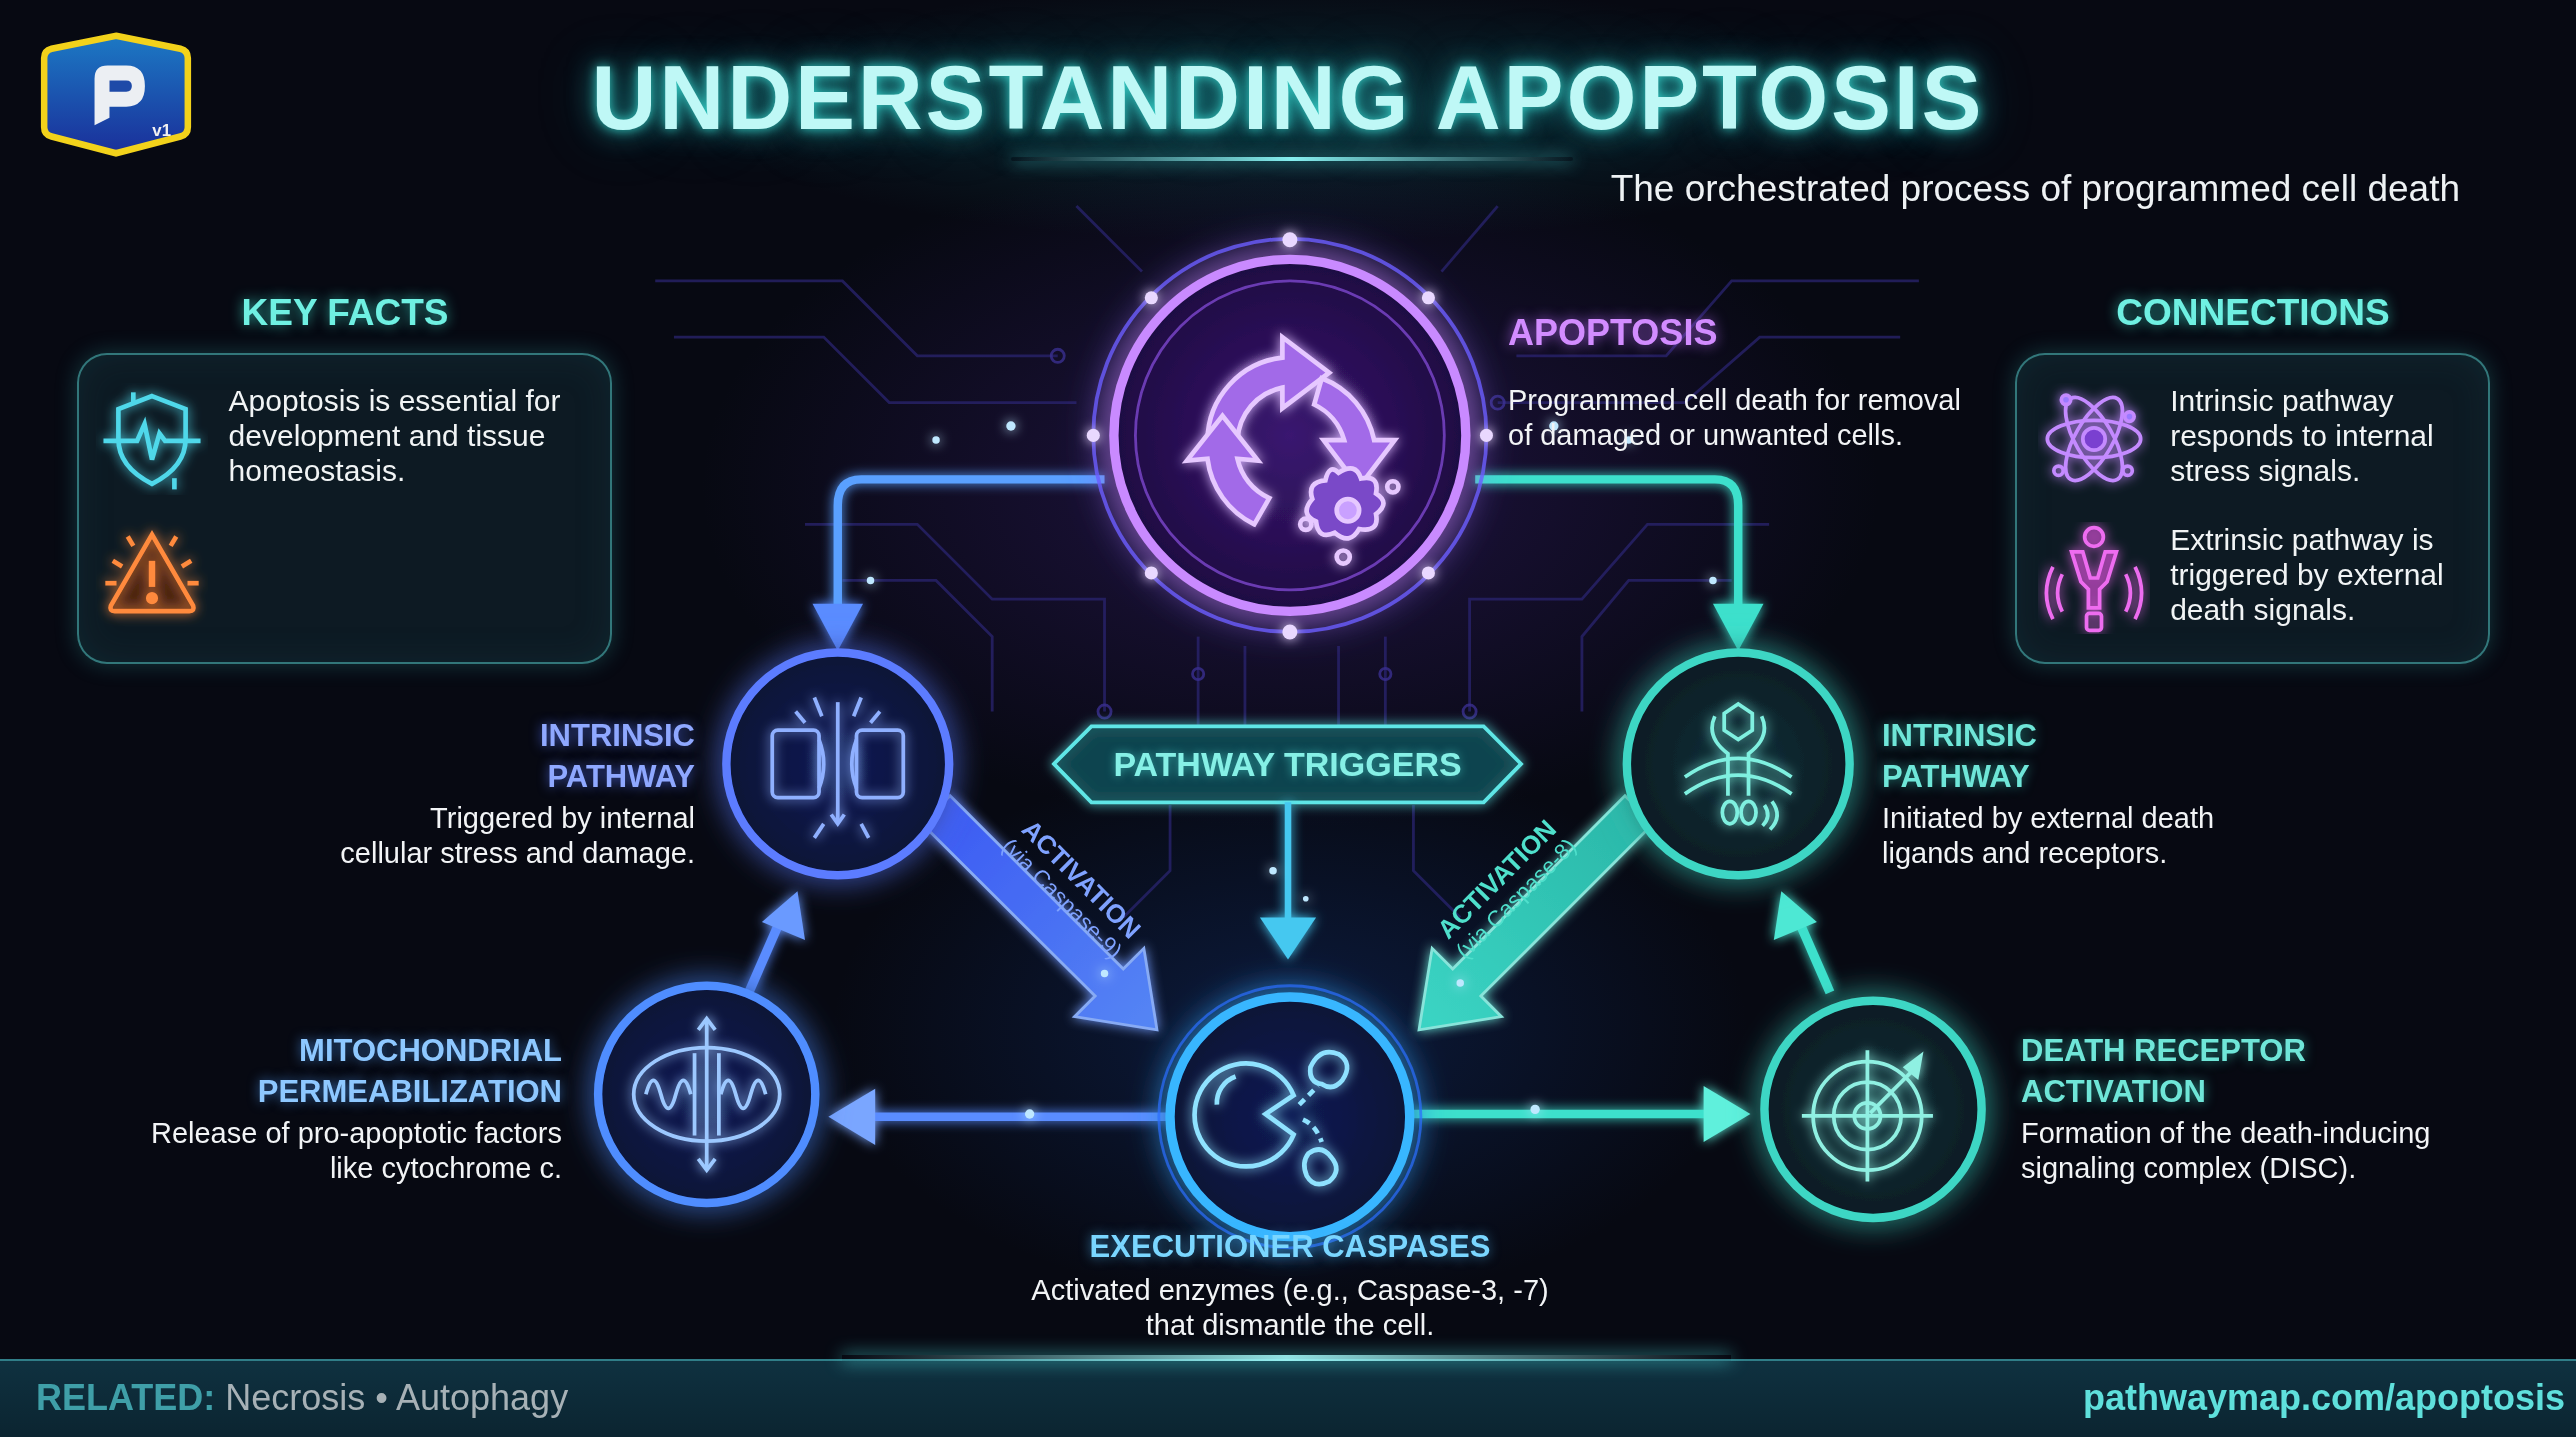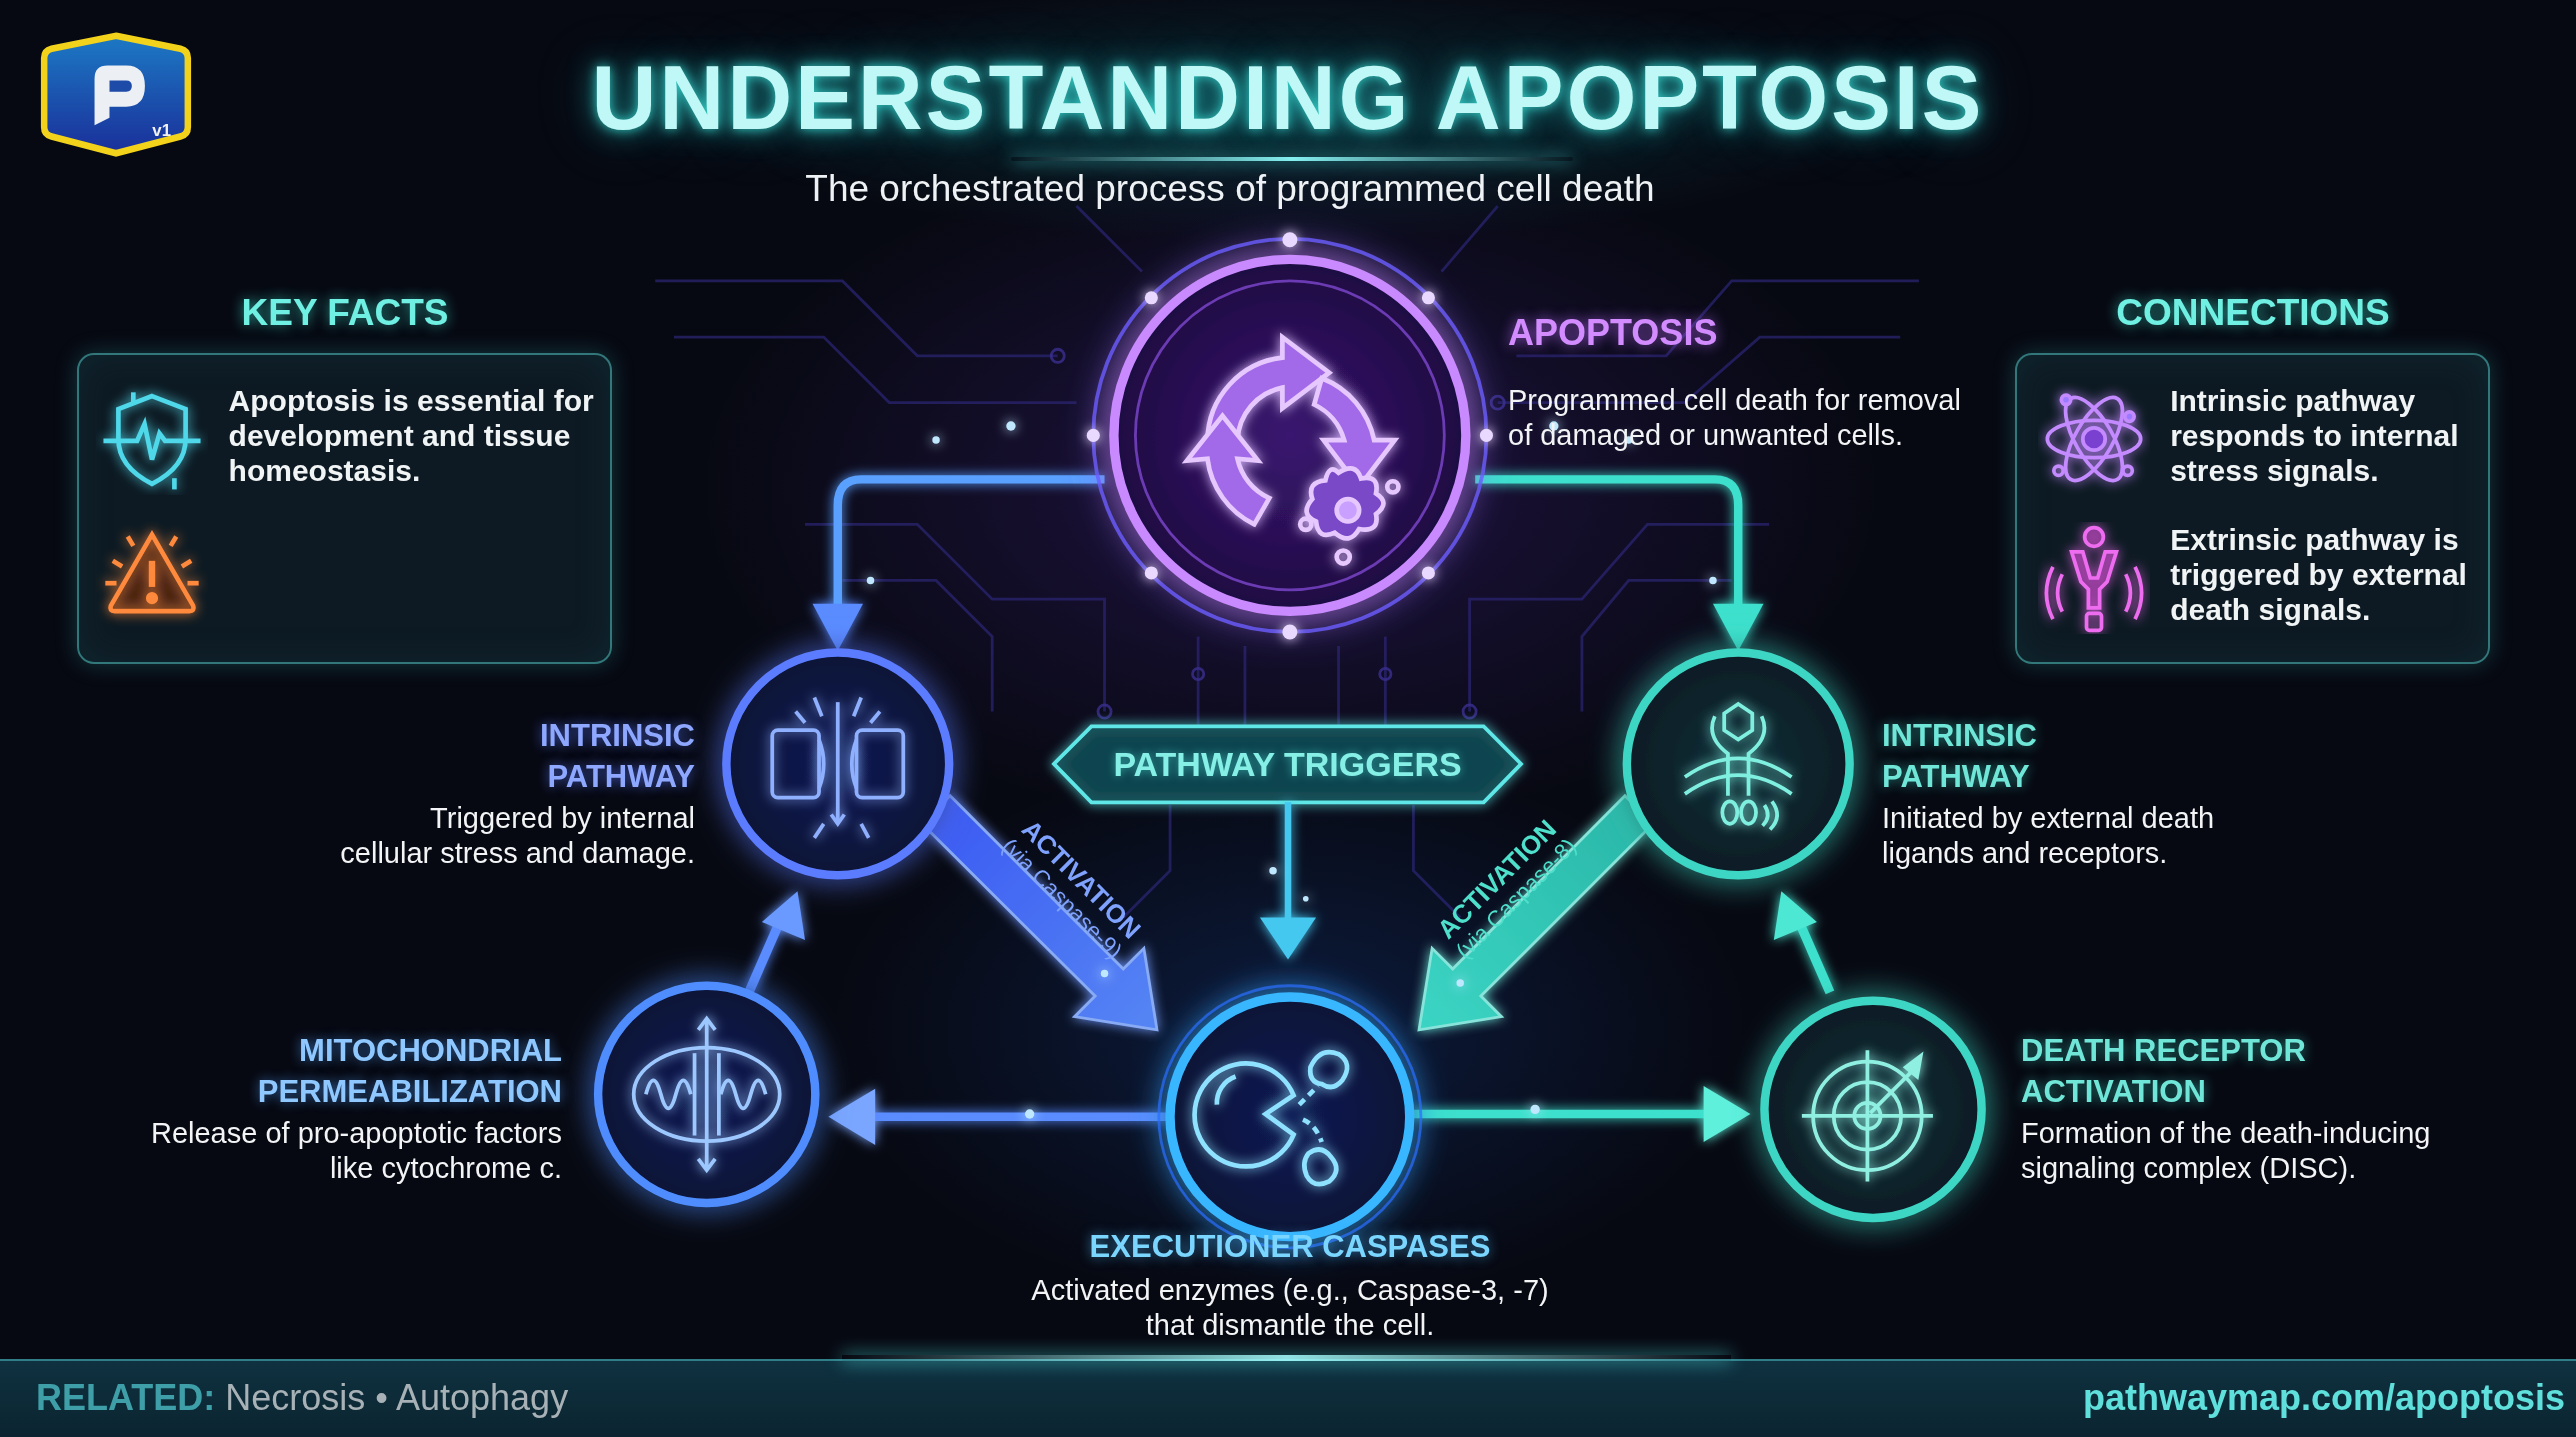--- a/index.html
+++ b/index.html
@@ -12,25 +12,25 @@
       #070912; padding-left: 25px;}
   .abs{position:absolute;}
   svg.layer{position:absolute;left:0;top:0;}
   
   #logo{left:40px;top:32px;width:152px;height:125px;}
   
   #title{left:0;width:2576px;top:47px;text-align:center;font-weight:700;font-size:90px;letter-spacing:2.8px;color:#bff8f6;
     text-shadow:0 0 11.2px rgba(60,230,220,0.85),0 0 28px rgba(40,200,200,0.6),0 0 56px rgba(30,160,170,0.4);}
   #title-rule{left:1011px;top:157px;width:562px;height:3.7px;border-radius:1.9px;
     background:linear-gradient(90deg,rgba(40,200,220,0),rgba(140,250,250,0.95),rgba(40,200,220,0));box-shadow:0 0 17px rgba(80,230,230,0.9);}
-  #subtitle{left:0;width:2460px;top:168px;text-align:center;font-size:37px;color:#eef2f4;}
+  #subtitle{left:0;width:2460px;top:168px;text-align:right;font-size:37px;color:#eef2f4;}
   
   .panel-title{font-weight:700;font-size:37px;color:#6ff0e2;text-align:center;text-shadow:0 0 13px rgba(60,230,210,0.7);}
-  .panel{border:2.8px solid rgba(70,170,170,0.65);border-radius:17px;background:rgba(18,40,50,0.55);
-    box-shadow:0 0 22.5px rgba(60,200,200,0.25), inset 0 0 37px rgba(40,120,130,0.15);font-weight:bold;}
+  .panel{border:2.8px solid rgba(70,170,170,0.65);border-radius:30px;background:rgba(18,40,50,0.55);
+    box-shadow:0 0 22.5px rgba(60,200,200,0.25), inset 0 0 37px rgba(40,120,130,0.15);}
   .fact{position:absolute;display:flex;align-items:flex-start;}
   .fact .ico{width:112px;height:112px;flex:0 0 112px;}
   .fact .txt{font-size:30px;line-height:35px;color:#f1f4f5;margin-left:20.6px;}
   
   .node-title{font-weight:700;font-size:31px;line-height:41px;}
   .node-desc{font-size:29px;line-height:35px;color:#f2f4f6;}
   .right{text-align:right;}
   .center{text-align:center;}
   .blue{color:#8fa8ff;text-shadow:0 0 11.2px rgba(90,120,255,0.7);}
   .teal{color:#6fe6d8;text-shadow:0 0 11.2px rgba(60,220,200,0.6);}

